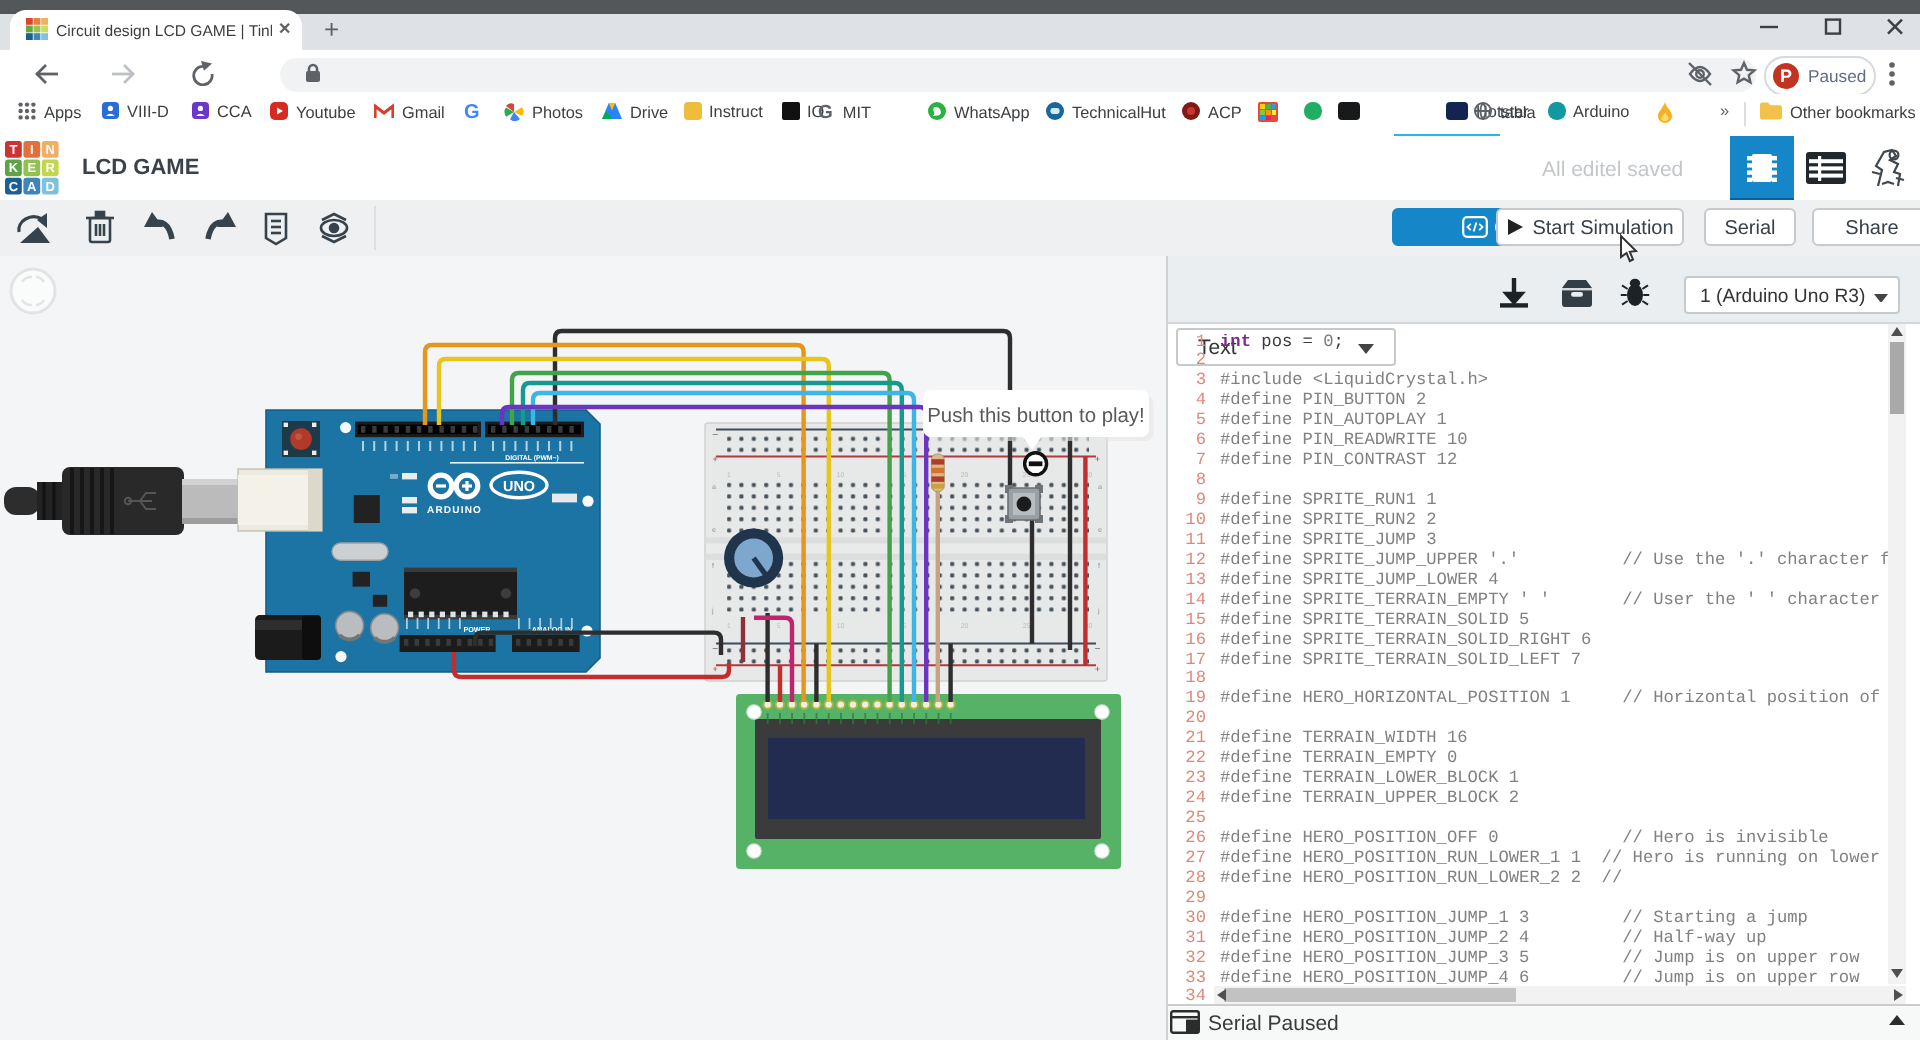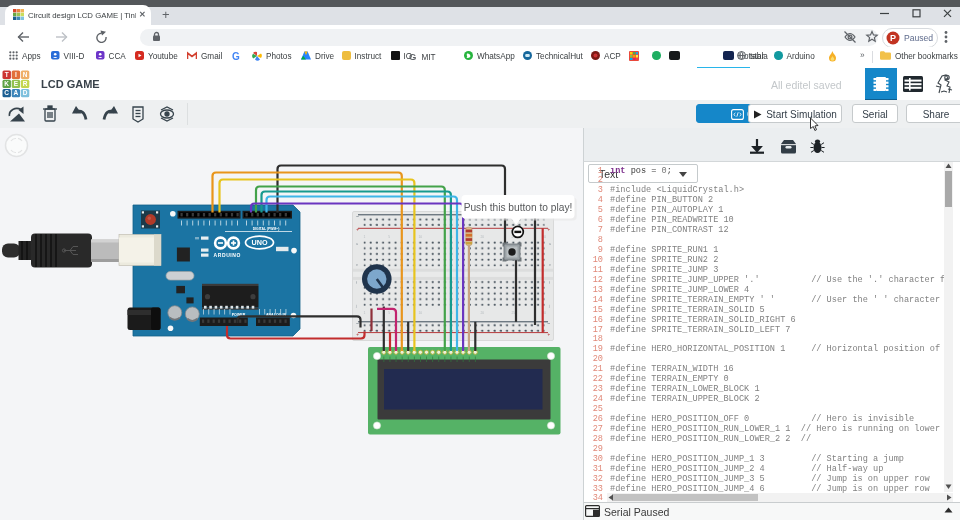--- a/index.html
+++ b/index.html
@@ -678,20 +678,23 @@
       <ellipse cx="7.5" cy="3.6" rx="2.6" ry="2.2"></ellipse>
       <g stroke="#1d2226" stroke-width="1" fill="none">
         <line x1="3.8" y1="6.5" x2="1" y2="4.7"></line>
         <line x1="3.4" y1="9.5" x2="0.4" y2="9.5"></line>
         <line x1="3.8" y1="12.5" x2="1" y2="14.3"></line>
         <line x1="11.2" y1="6.5" x2="14" y2="4.7"></line>
         <line x1="11.6" y1="9.5" x2="14.6" y2="9.5"></line>
         <line x1="11.2" y1="12.5" x2="14" y2="14.3"></line>
       </g>
     </svg>
+  <div class="pdd" id="dd2" style="left:842px;width:108px;padding:4px 0 0 7px;font-size:9.6px;">1 (Arduino Uno R3)<svg width="7" height="4.5" style="position:absolute;right:5px;top:7.5px;">
+        <polygon points="0,0 7,0 3.5,4.5" fill="#444"></polygon>
+      </svg></div>
   <pre class="abs" id="gutter">1
 2
 3
 4
 5
 6
 7
 8
 9
 10

